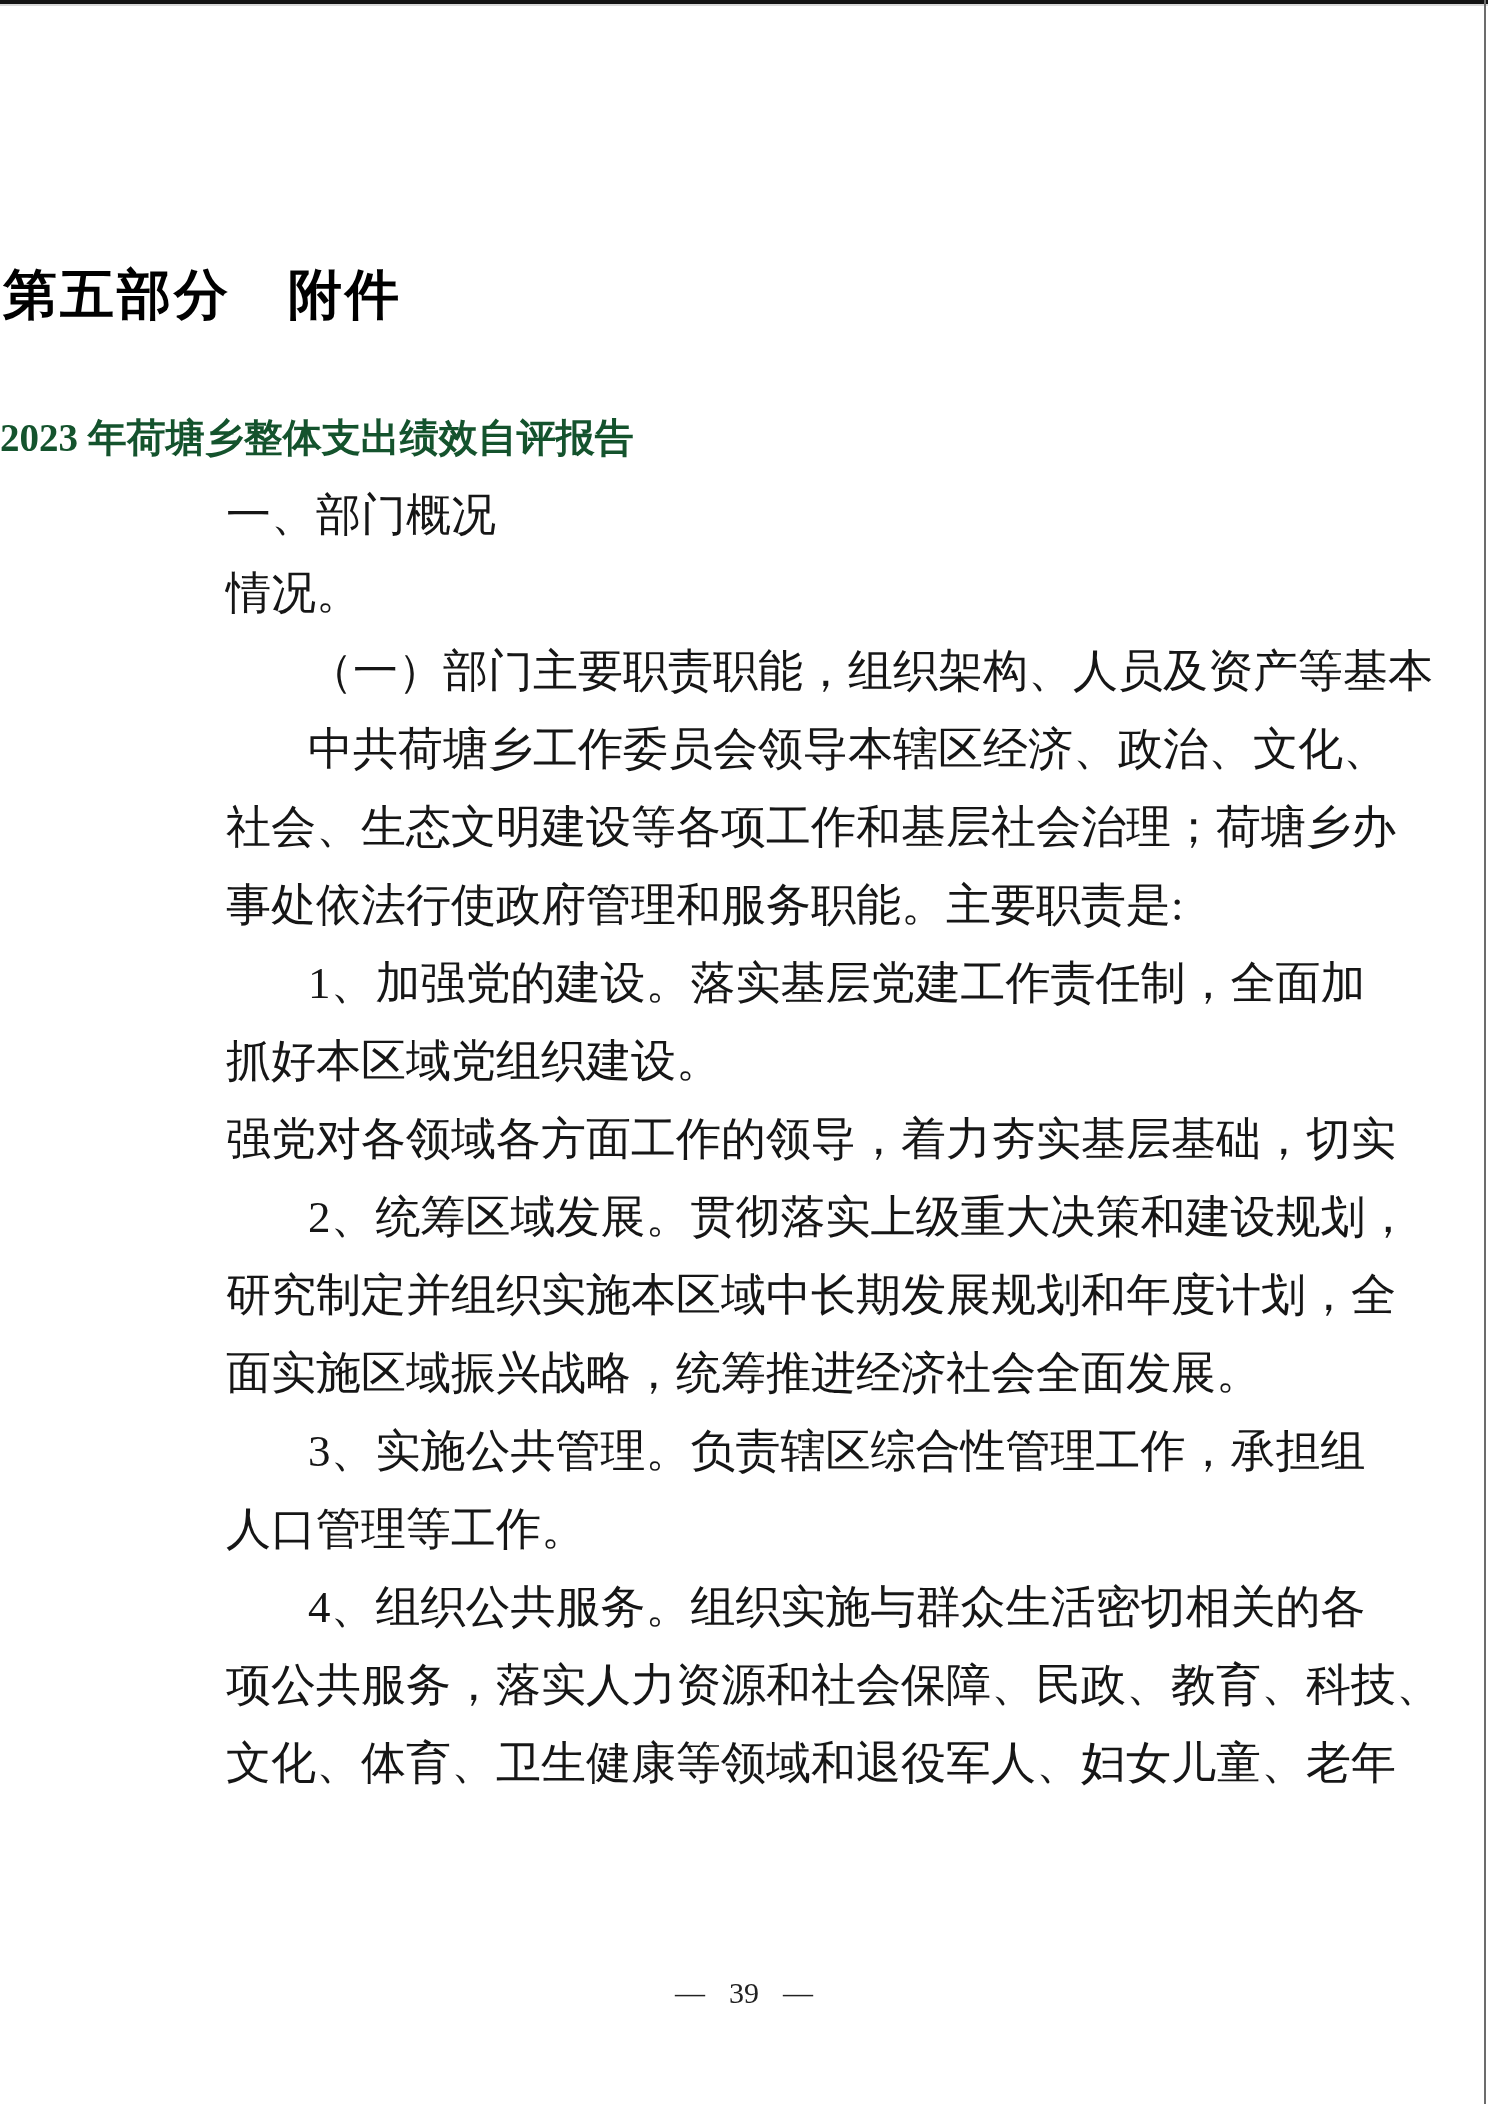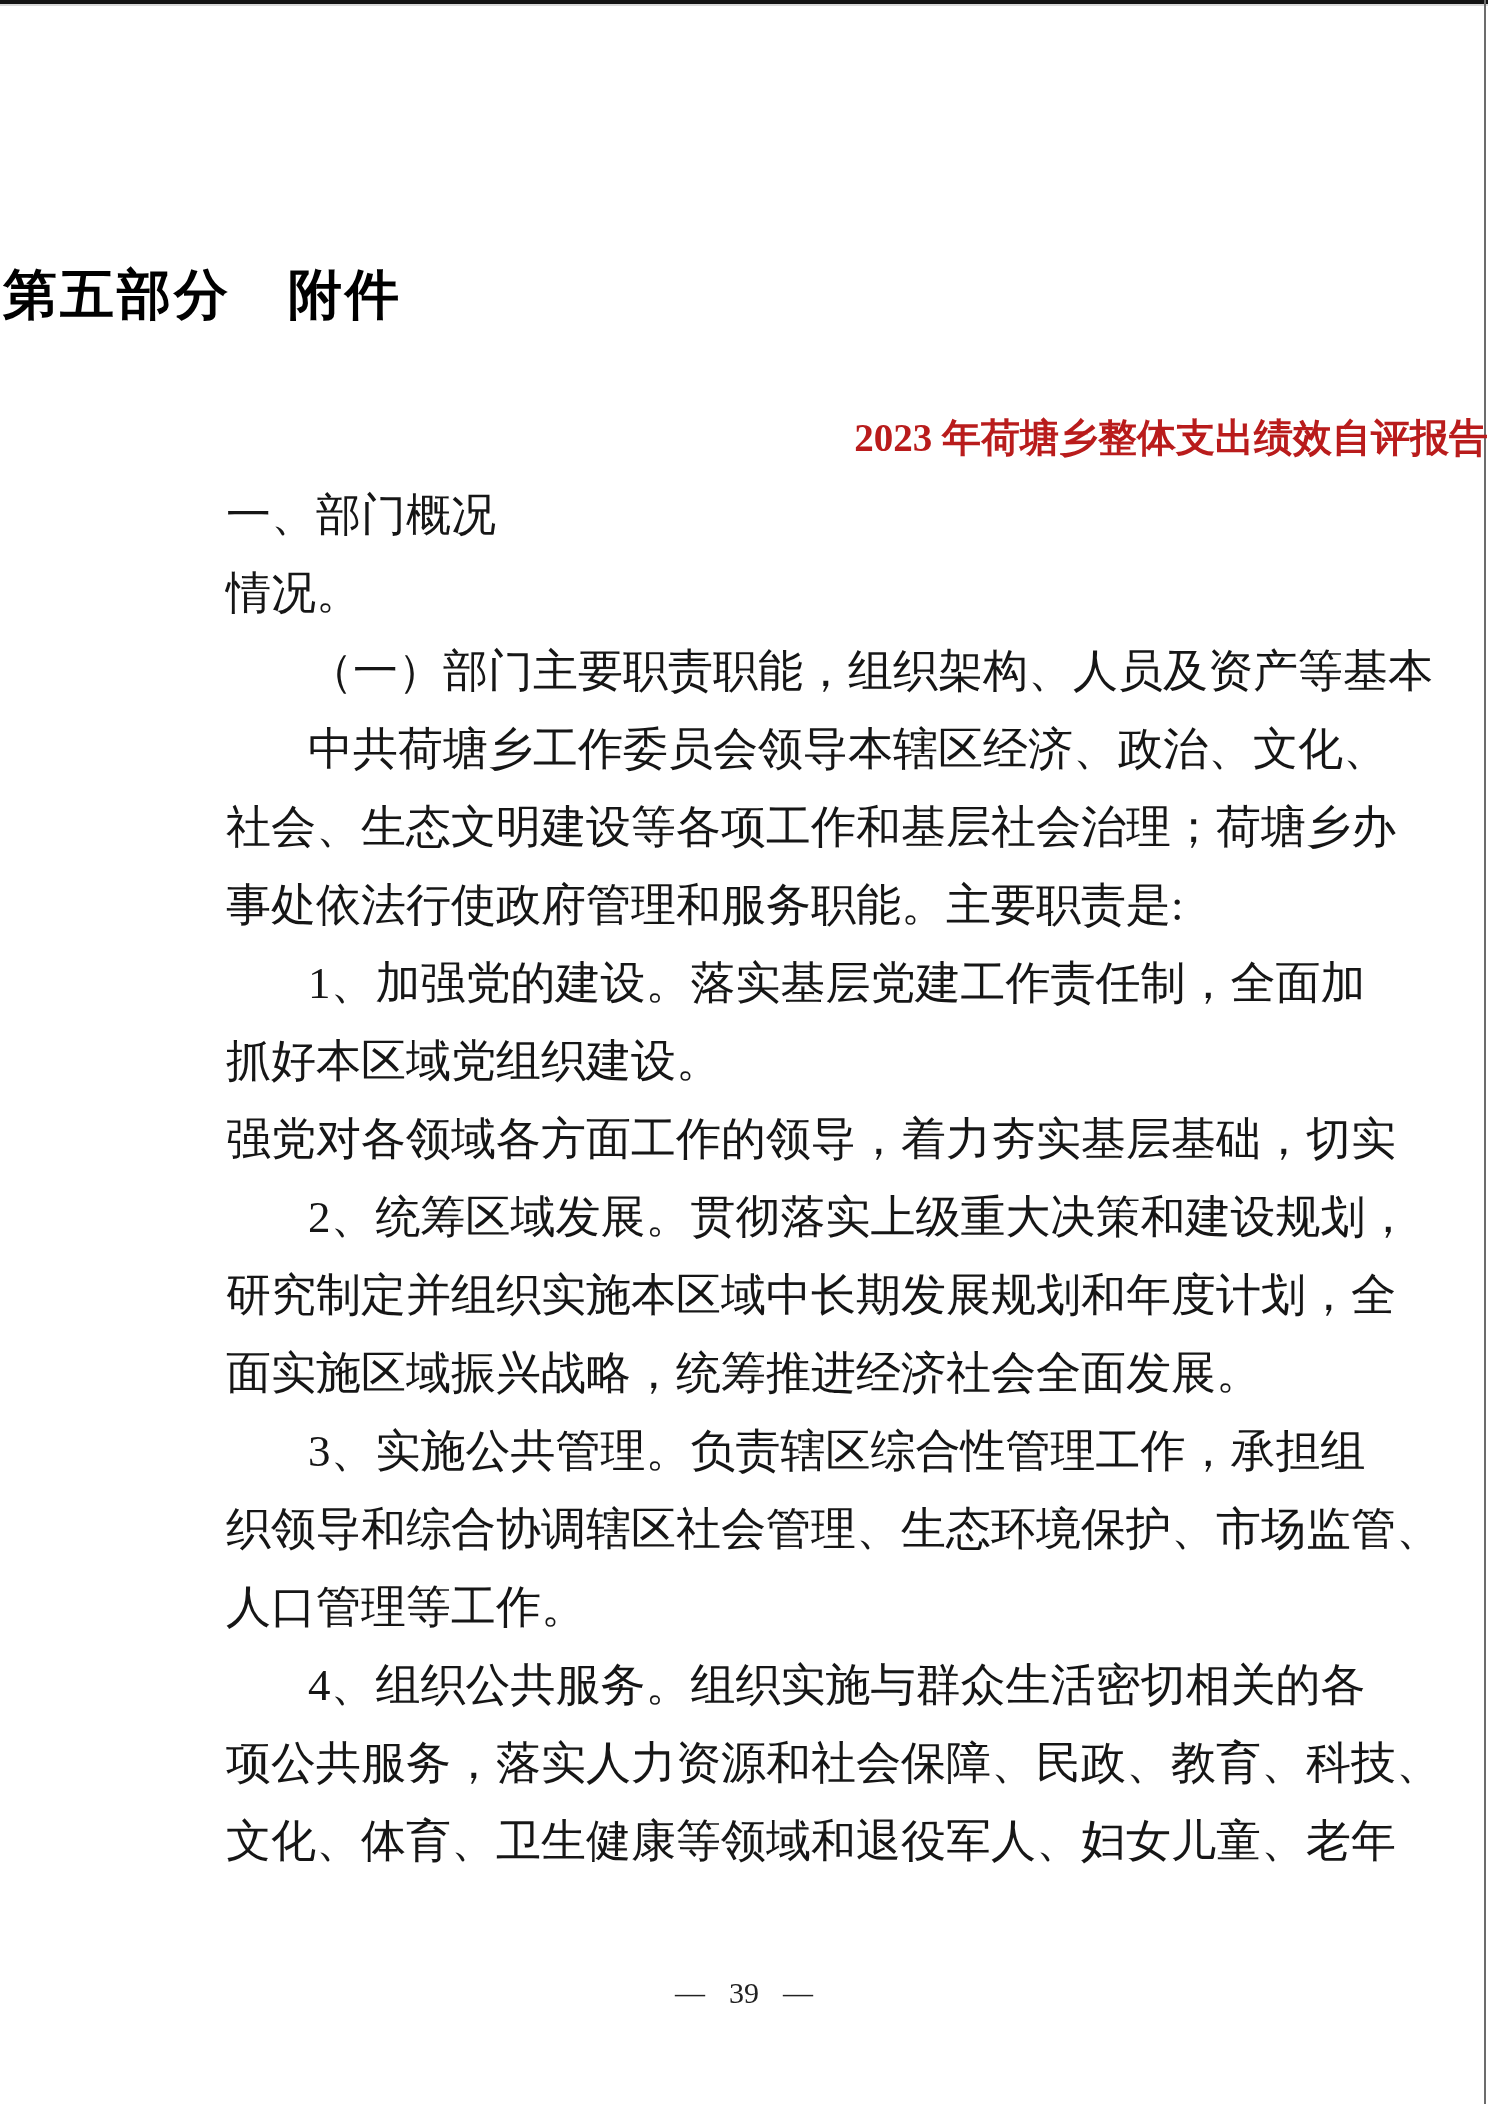--- a/index.html
+++ b/index.html
@@ -48,25 +48,25 @@
     font-weight: 700;
     letter-spacing: 3px;
     color: #000000;
   }
   .report-title {
     position: absolute;
     top: 412px;
     left: 0;
     width: 100%;
     margin: 0;
-    text-align: right;
+    text-align: left;
     font-size: 39px;
     line-height: 52px;
     font-weight: 700;
-    color: #b91c1c;
+    color: #14532d;
   }
   
   .doc-body {
     position: absolute;
     left: 226px;
     top: 476px;
     width: 1038px;
     font-size: 45px;
     line-height: 78px;
     color: #161616;
@@ -129,21 +129,20 @@
         <div class="line last">抓好本区域党组织建设。</div>
         <div class="line">强党对各领域各方面工作的领导，着力夯实基层基础，切实</div>
       </div>
       <div class="para">
         <div class="line indent">2、统筹区域发展。贯彻落实上级重大决策和建设规划，</div>
         <div class="line">研究制定并组织实施本区域中长期发展规划和年度计划，全</div>
         <div class="line last">面实施区域振兴战略，统筹推进经济社会全面发展。</div>
       </div>
       <div class="para">
         <div class="line indent">3、实施公共管理。负责辖区综合性管理工作，承担组</div>
-        <div class="line">织领导和综合协调辖区社会管理、生态环境保护、市场监管、</div>
         <div class="line last">人口管理等工作。</div>
       </div>
       <div class="para">
         <div class="line indent">4、组织公共服务。组织实施与群众生活密切相关的各</div>
         <div class="line">项公共服务，落实人力资源和社会保障、民政、教育、科技、</div>
         <div class="line last">文化、体育、卫生健康等领域和退役军人、妇女儿童、老年</div>
       </div>
     </div>
 
   <div class="footer">

